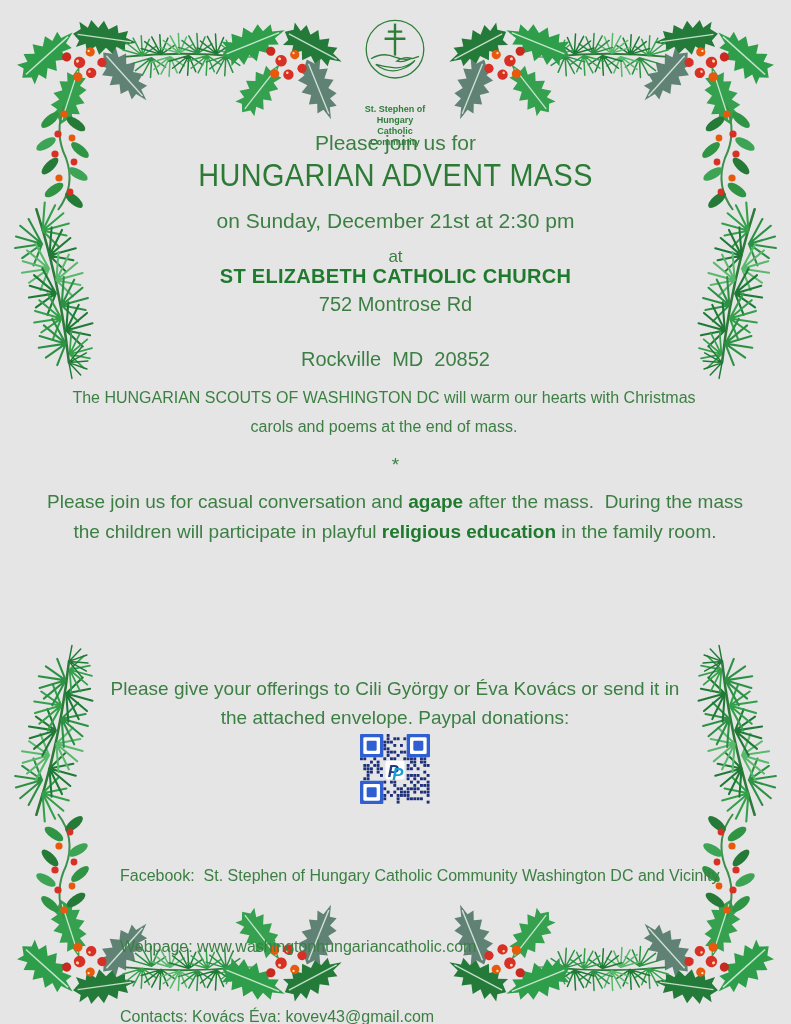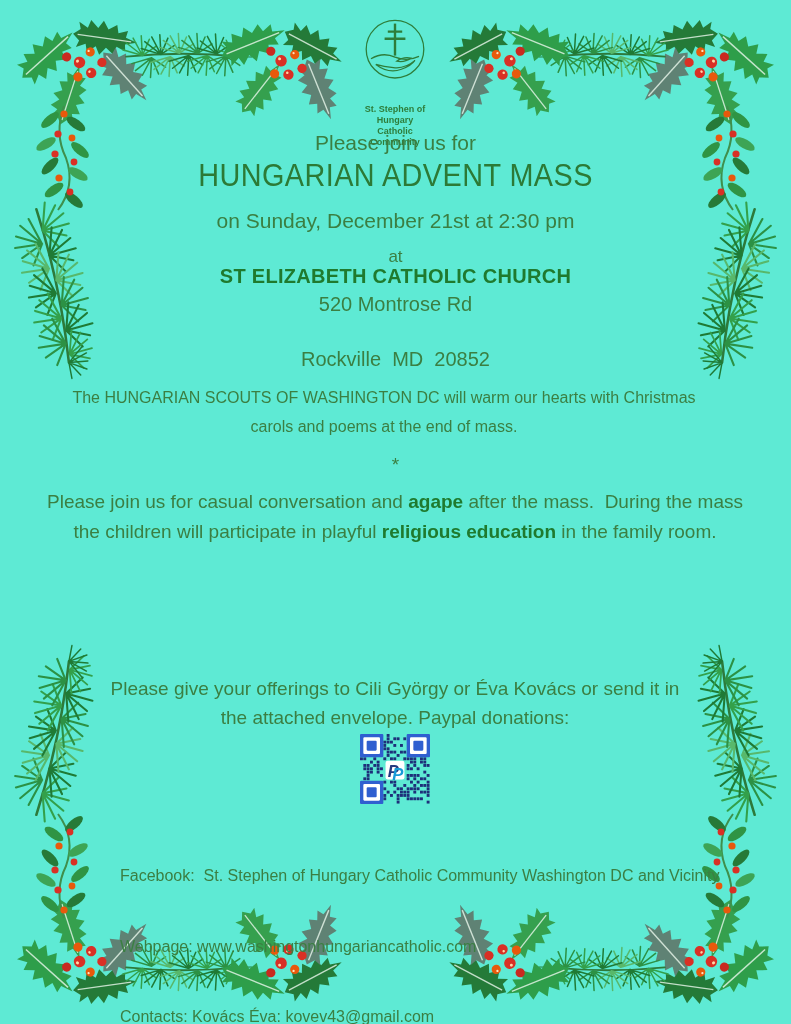--- a/index.html
+++ b/index.html
@@ -1,16 +1,16 @@
 <!DOCTYPE html>
 <html><head>
 <meta charset="utf-8">
 <style>
   html,body{margin:0;padding:0;background:#ffffff;}
-  .page{position:relative;width:791px;height:1024px;margin:0 auto;background:#5eead4;overflow:hidden;
+  .page{position:relative;width:791px;height:1024px;margin:0 auto;background:#e5e5e5;overflow:hidden;
         font-family:"Liberation Sans",sans-serif;}
   .decor{position:absolute;left:0;top:0;width:791px;height:1024px;z-index:1;}
   .content{position:absolute;left:0;top:0;width:791px;height:1024px;z-index:2;}
   .t{position:absolute;left:0;width:100%;text-align:center;color:#3b7f42;white-space:pre-wrap;}
   .logo-wrap{position:absolute;top:14px;left:355px;width:80px;text-align:center;}
   .logo-cap{position:absolute;top:90px;left:0;width:100%;text-align:center;
             font-size:9px;line-height:11px;font-weight:700;color:#2e7d3a;}
   .intro{top:131px;font-size:21px;}
   .title{top:157px;font-size:32px;letter-spacing:.5px;color:#2c7a36;transform:scaleX(.9);}
   .datetime{top:209px;font-size:21px;}
@@ -116,21 +116,21 @@
         <div>St. Stephen of Hungary</div>
         <div>Catholic Community</div>
       </div>
     </div>
 
     <div class="t intro">Please join us for</div>
     <div class="t title">HUNGARIAN ADVENT MASS</div>
     <div class="t datetime">on Sunday, December 21st at 2:30 pm</div>
     <div class="t atword">at</div>
     <div class="t venue">ST ELIZABETH CATHOLIC CHURCH</div>
-    <div class="t addr1">520 Montrose Rd</div>
+    <div class="t addr1">752 Montrose Rd</div>
     <div class="t addr2">Rockville  MD  20852</div>
 
     <div class="t scouts">The HUNGARIAN SCOUTS OF WASHINGTON DC will warm our hearts with Christmas carols and poems at the end of mass.</div>
     <div class="t star">*</div>
     <div class="t agape"><span>Please join us for casual conversation and </span><b>agape</b><span> after the mass.  During the mass the children will participate in playful </span><b>religious education</b><span> in the family room.</span></div>
 
     <div class="t offer">Please give your offerings to Cili György or Éva Kovács or send it in the attached envelope. Paypal donations:</div>
 
     <div class="qr">
       <svg id="qr-svg" viewBox="0 0 63 63" width="70" height="70">

